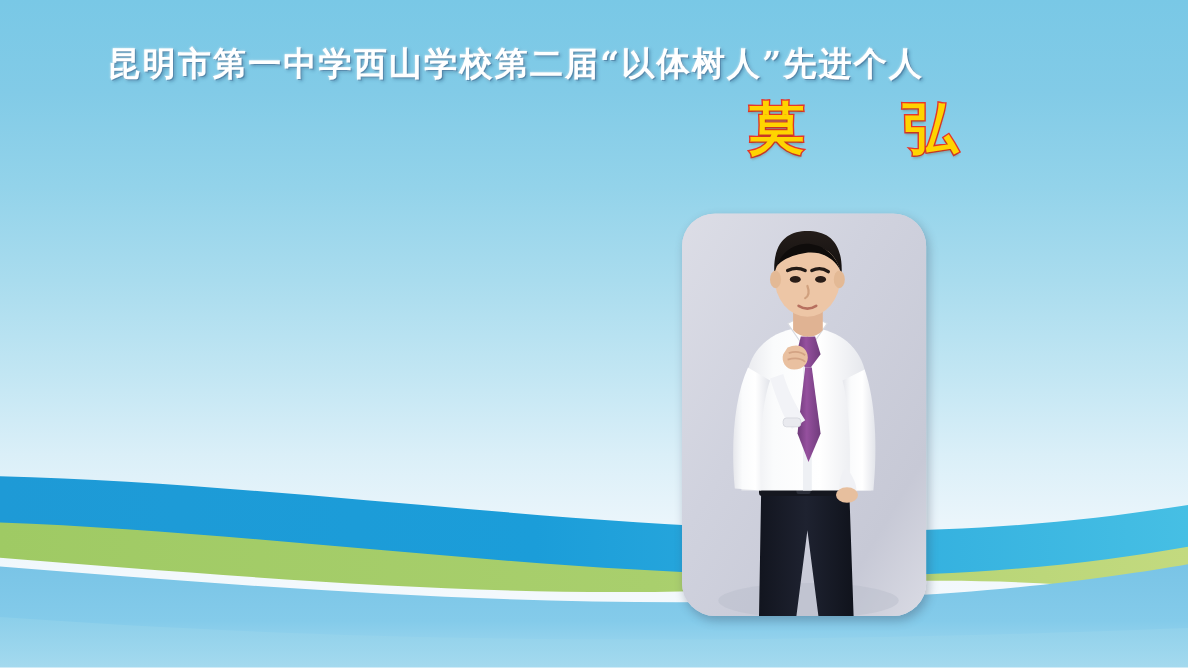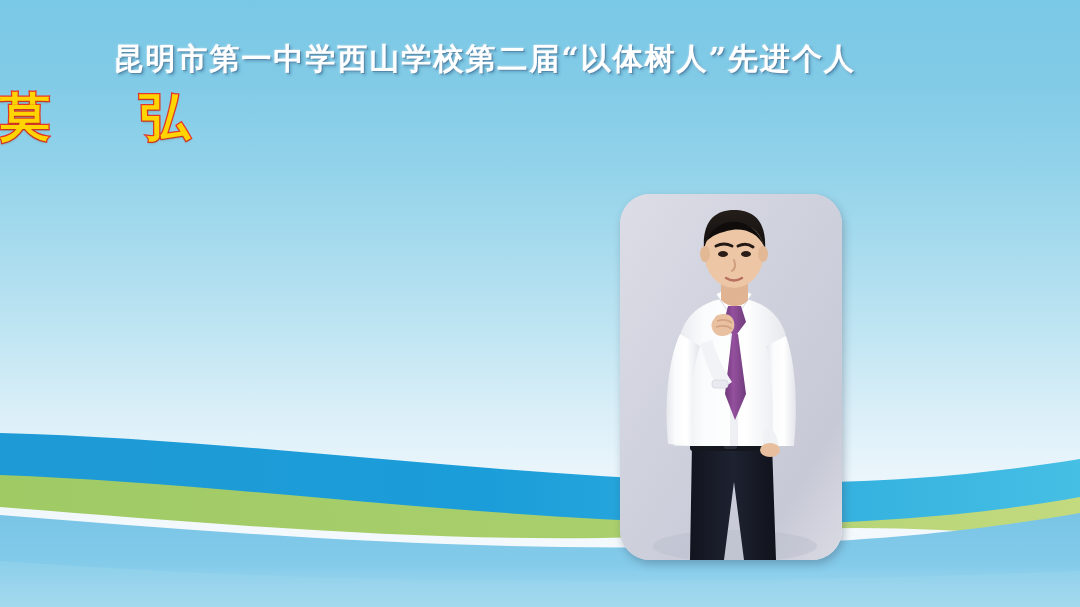--- a/index.html
+++ b/index.html
@@ -34,42 +34,43 @@
     height: 260px;
     pointer-events: none;
   }
 
   
   .title-wrap {
     position: absolute;
     top: 40px;
     left: 0;
     width: 856px;
-    text-align: right;
+    text-align: center;
+    padding-left: 41px;
   }
   .main-title {
     display: inline-block;
     font-size: 30px;
     line-height: 38px;
     letter-spacing: 2px;
     font-weight: 700;
     font-family: "DejaVu Serif", "Liberation Serif", serif;
     color: #ffffff;
     text-shadow:
        1px 1px 0 rgba(60,110,150,0.55),
        2px 2px 3px rgba(40,90,130,0.45),
        0 0 2px rgba(255,255,255,0.9);
     white-space: nowrap;
   }
   .name-wrap {
     position: absolute;
     top: 88px;
     left: 0;
     width: 875px;
-    text-align: left;
+    text-align: right;
   }
   .person-name {
     display: inline-block;
     font-size: 50px;
     line-height: 58px;
     font-weight: 700;
     font-family: "DejaVu Serif", "Liberation Serif", serif;
     letter-spacing: 4px;
     color: #ffd400;
     white-space: pre;

